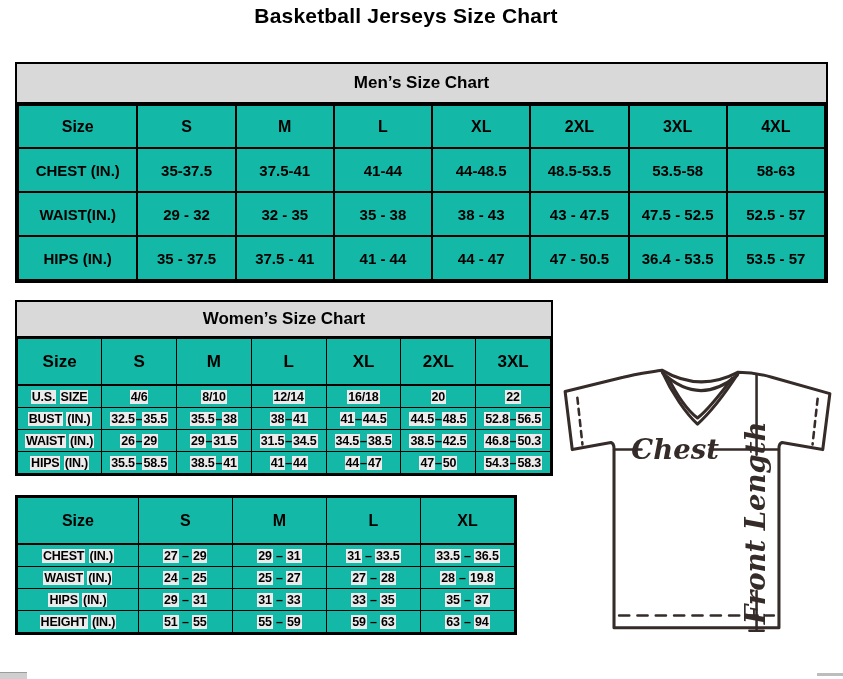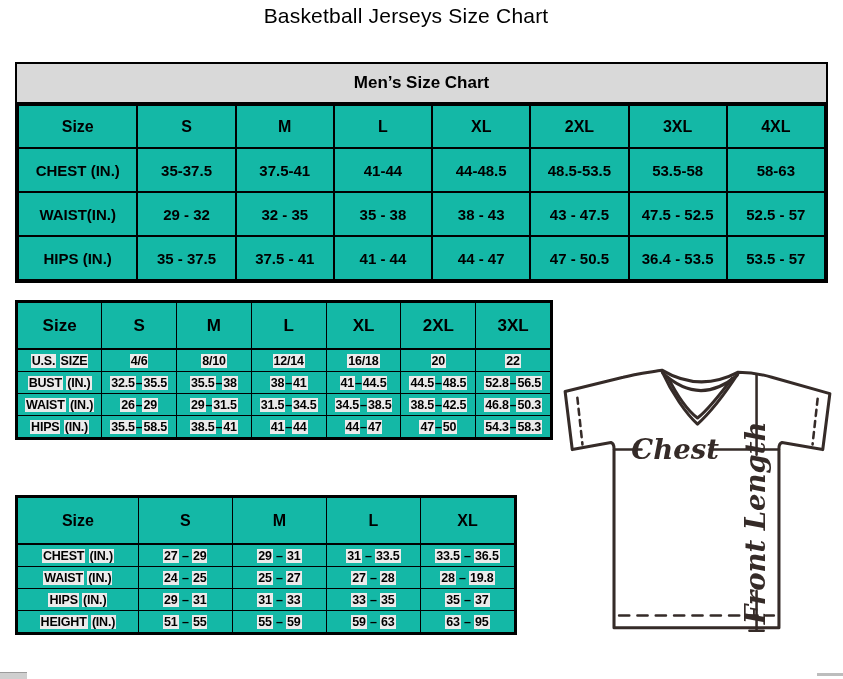--- a/index.html
+++ b/index.html
@@ -2,21 +2,21 @@
 <html><head>
 <meta charset="utf-8">
 <style>
   html,body{margin:0;padding:0;}
   body{
     width:843px;height:679px;position:relative;background:#fff;
     font-family:"Liberation Sans", sans-serif;color:#000;overflow:hidden;
   }
   .page-title{
     position:absolute;top:4px;left:0;width:812px;text-align:center;
-    font-size:21px;font-weight:normal;letter-spacing:.2px;
+    font-size:21px;font-weight:bold;letter-spacing:.2px;
   }
   .chart{position:absolute;border:2px solid #000;background:#14b8a6;box-sizing:border-box;}
   .band{
     background:#d9d9d9;border-bottom:2px solid #000;text-align:center;
     font-weight:bold;font-size:17px;
   }
   table.size-table{width:100%;border-collapse:collapse;table-layout:fixed;}
   table.size-table th,table.size-table td{
     border:1px solid #000;font-weight:bold;text-align:center;padding:0;
     vertical-align:middle;
@@ -115,20 +115,21 @@
           <td>44 - 47</td>
           <td>47 - 50.5</td>
           <td>36.4 - 53.5</td>
           <td>53.5 - 57</td>
         </tr>
       </tbody>
     </table>
 </div>
 
 <div class="chart" id="womens">
+  <div class="band">Women’s Size Chart</div>
   <table class="size-table">
       <colgroup>
         <col style="width: 15.8%;">
         <col style="width: 14.0333%;">
         <col style="width: 14.0333%;">
         <col style="width: 14.0333%;">
         <col style="width: 14.0333%;">
         <col style="width: 14.0333%;">
         <col style="width: 14.0333%;">
       </colgroup>
@@ -222,21 +223,21 @@
           <td><span class="hl">29</span> – <span class="hl">31</span></td>
           <td><span class="hl">31</span> – <span class="hl">33</span></td>
           <td><span class="hl">33</span> – <span class="hl">35</span></td>
           <td><span class="hl">35</span> – <span class="hl">37</span></td>
         </tr>
         <tr>
           <th><span class="hl">HEIGHT</span> <span class="hl">(IN.)</span></th>
           <td><span class="hl">51</span> – <span class="hl">55</span></td>
           <td><span class="hl">55</span> – <span class="hl">59</span></td>
           <td><span class="hl">59</span> – <span class="hl">63</span></td>
-          <td><span class="hl">63</span> – <span class="hl">95</span></td>
+          <td><span class="hl">63</span> – <span class="hl">94</span></td>
         </tr>
       </tbody>
     </table>
 </div>
 
 <svg class="jersey" width="275" height="280" viewBox="0 0 270 275">
   <g stroke="#352b28" fill="none" stroke-width="3" stroke-linejoin="round" stroke-linecap="round">
 
     <path fill="#ffffff" d="M 100,10
          C 88,12 72,14 62,17

